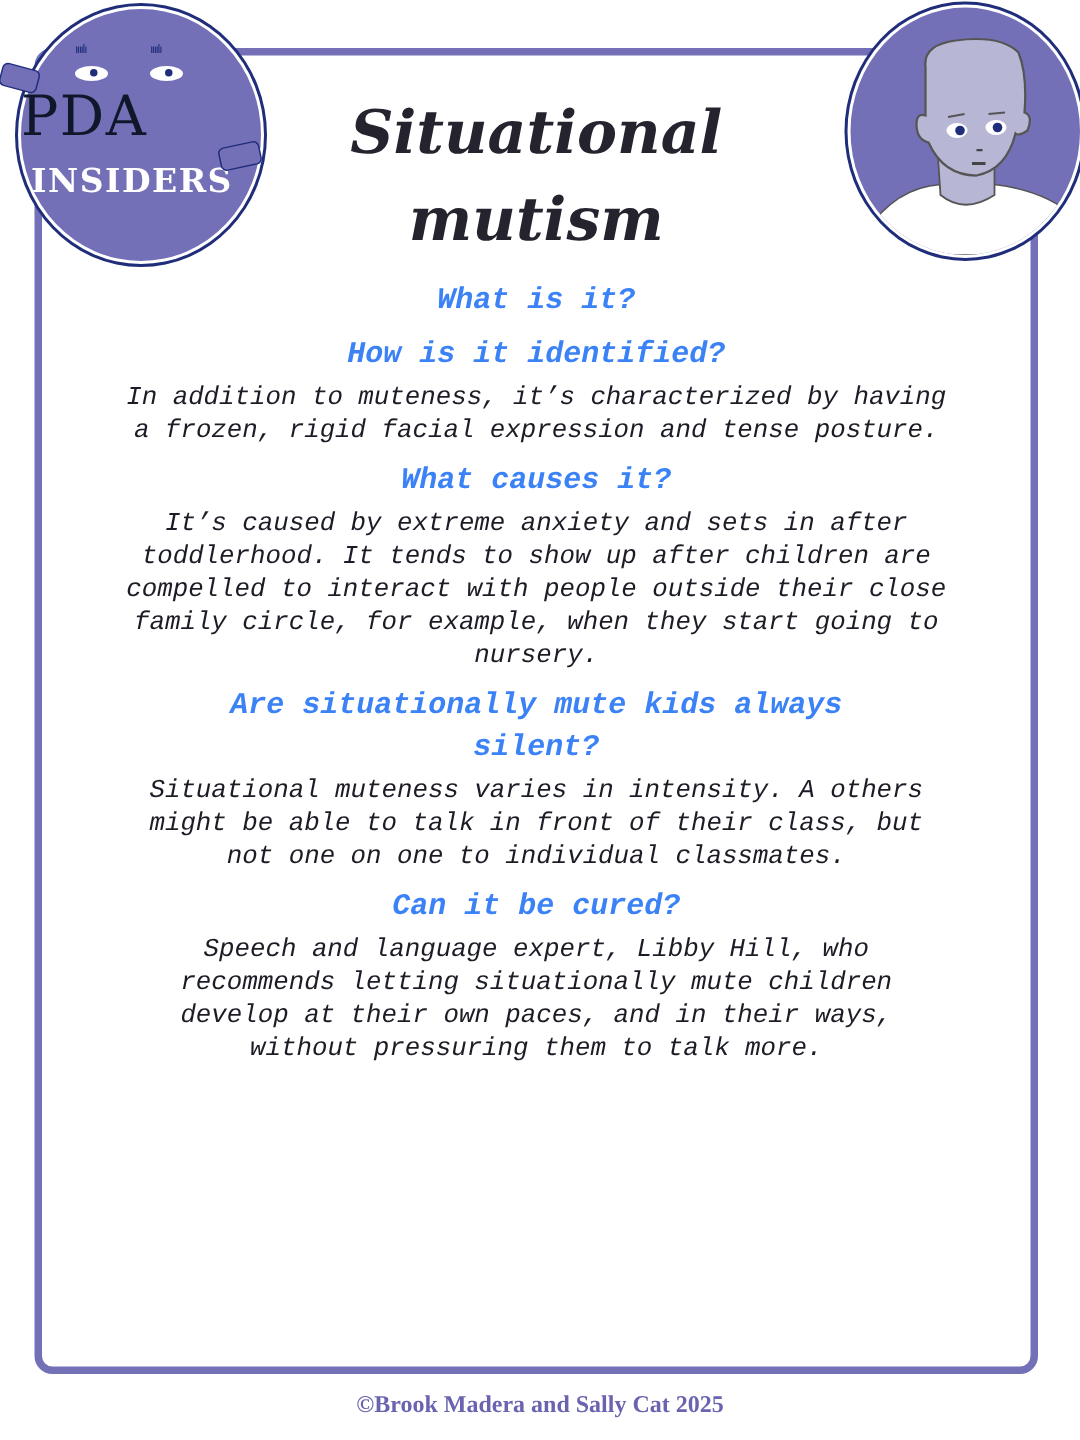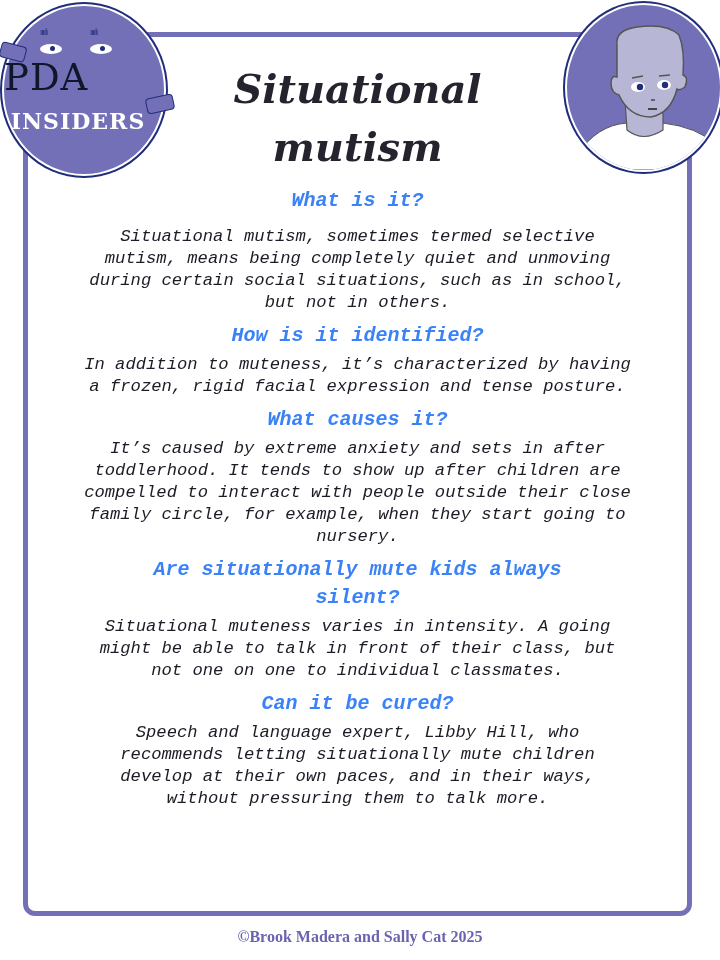--- a/index.html
+++ b/index.html
@@ -3,21 +3,21 @@
 <meta charset="utf-8">
 <style>
   html, body { margin: 0; padding: 0; background: #ffffff; }
   body { width: 720px; height: 960px; position: relative; overflow: hidden; }
   .frame {
     position: absolute; left: 23px; top: 32px; width: 669px; height: 884px;
     box-sizing: border-box; border: 5px solid #7470b8; border-radius: 12px;
     background: #ffffff;
   }
   .logo-circle {
-    position: absolute; left: 2px; top: 4px; width: 160px; height: 168px;
+    position: absolute; left: 12px; top: 4px; width: 160px; height: 168px;
     border-radius: 50%;
     background: #7470b8; border: 2px solid #ffffff; box-shadow: 0 0 0 2px #1f2d7a;
     overflow: visible;
   }
   .logo-text-pda {
     position: absolute; left: 0; width: 160px; top: 50px; text-align: left;
     font-family: "DejaVu Serif", serif; font-size: 37px; color: #0f172a; letter-spacing: 1px;
   }
   .logo-text-insiders {
     position: absolute; left: -6px; width: 160px; top: 102px; text-align: center;
@@ -87,26 +87,20 @@
 </div>
 
 <div class="content">
   <h1 class="title">
     <span style="display:block;">Situational</span>
     <span style="display:block;">mutism</span>
   </h1>
 
   <div style="margin-top:11px;">
     <h2 class="sec-h">What is it?</h2>
-    <p class="sec-p" style="margin-top:11px;">
-      <span style="display:block">Situational mutism, sometimes termed selective</span>
-      <span style="display:block">mutism, means being completely quiet and unmoving</span>
-      <span style="display:block">during certain social situations, such as in school,</span>
-      <span style="display:block">but not in others.</span>
-    </p>
   </div>
 
   <div style="margin-top:8px;">
     <h2 class="sec-h">How is it identified?</h2>
     <p class="sec-p" style="margin-top:4px;">
       <span style="display:block">In addition to muteness, it’s characterized by having</span>
       <span style="display:block">a frozen, rigid facial expression and tense posture.</span>
     </p>
   </div>
 
@@ -120,21 +114,21 @@
       <span style="display:block">nursery.</span>
     </p>
   </div>
 
   <div style="margin-top:8px;">
     <h2 class="sec-h">
       <span style="display:block">Are situationally mute kids always</span>
       <span style="display:block">silent?</span>
     </h2>
     <p class="sec-p" style="margin-top:4px;">
-      <span style="display:block">Situational muteness varies in intensity. A going</span>
+      <span style="display:block">Situational muteness varies in intensity. A others</span>
       <span style="display:block">might be able to talk in front of their class, but</span>
       <span style="display:block">not one on one to individual classmates.</span>
     </p>
   </div>
 
   <div style="margin-top:8px;">
     <h2 class="sec-h">Can it be cured?</h2>
     <p class="sec-p" style="margin-top:4px;">
       <span style="display:block">Speech and language expert, Libby Hill, who</span>
       <span style="display:block">recommends letting situationally mute children</span>

